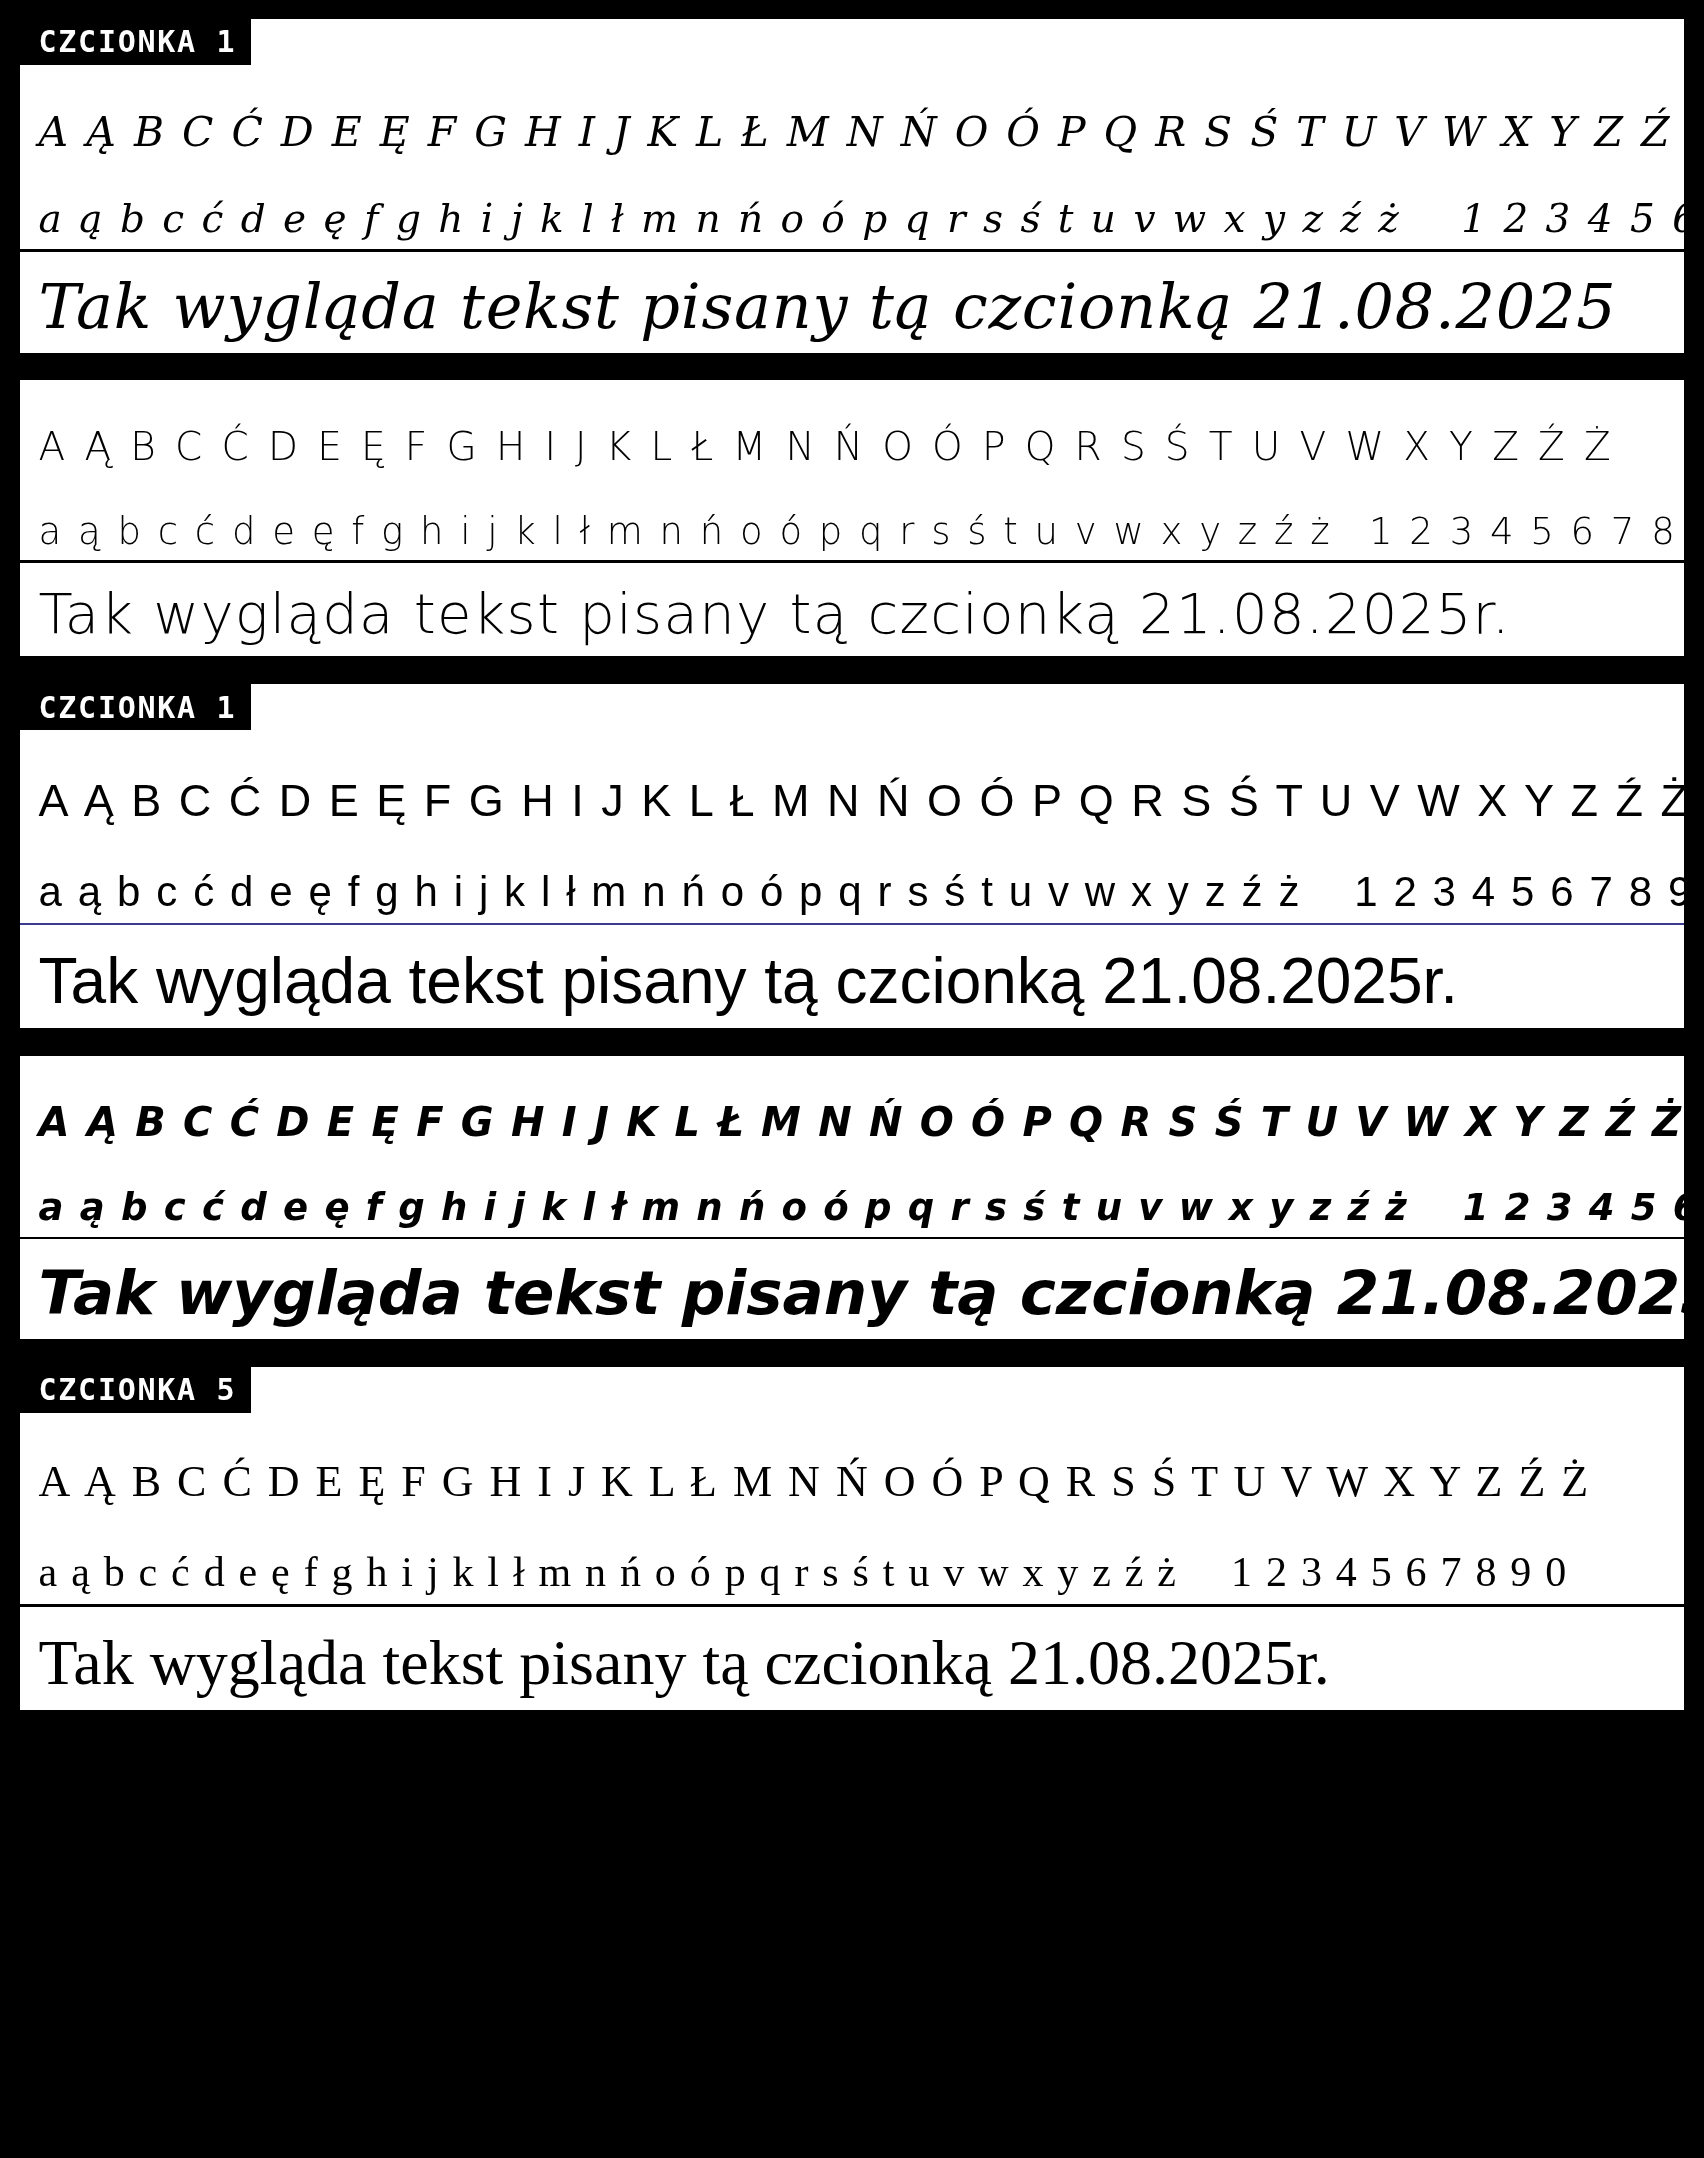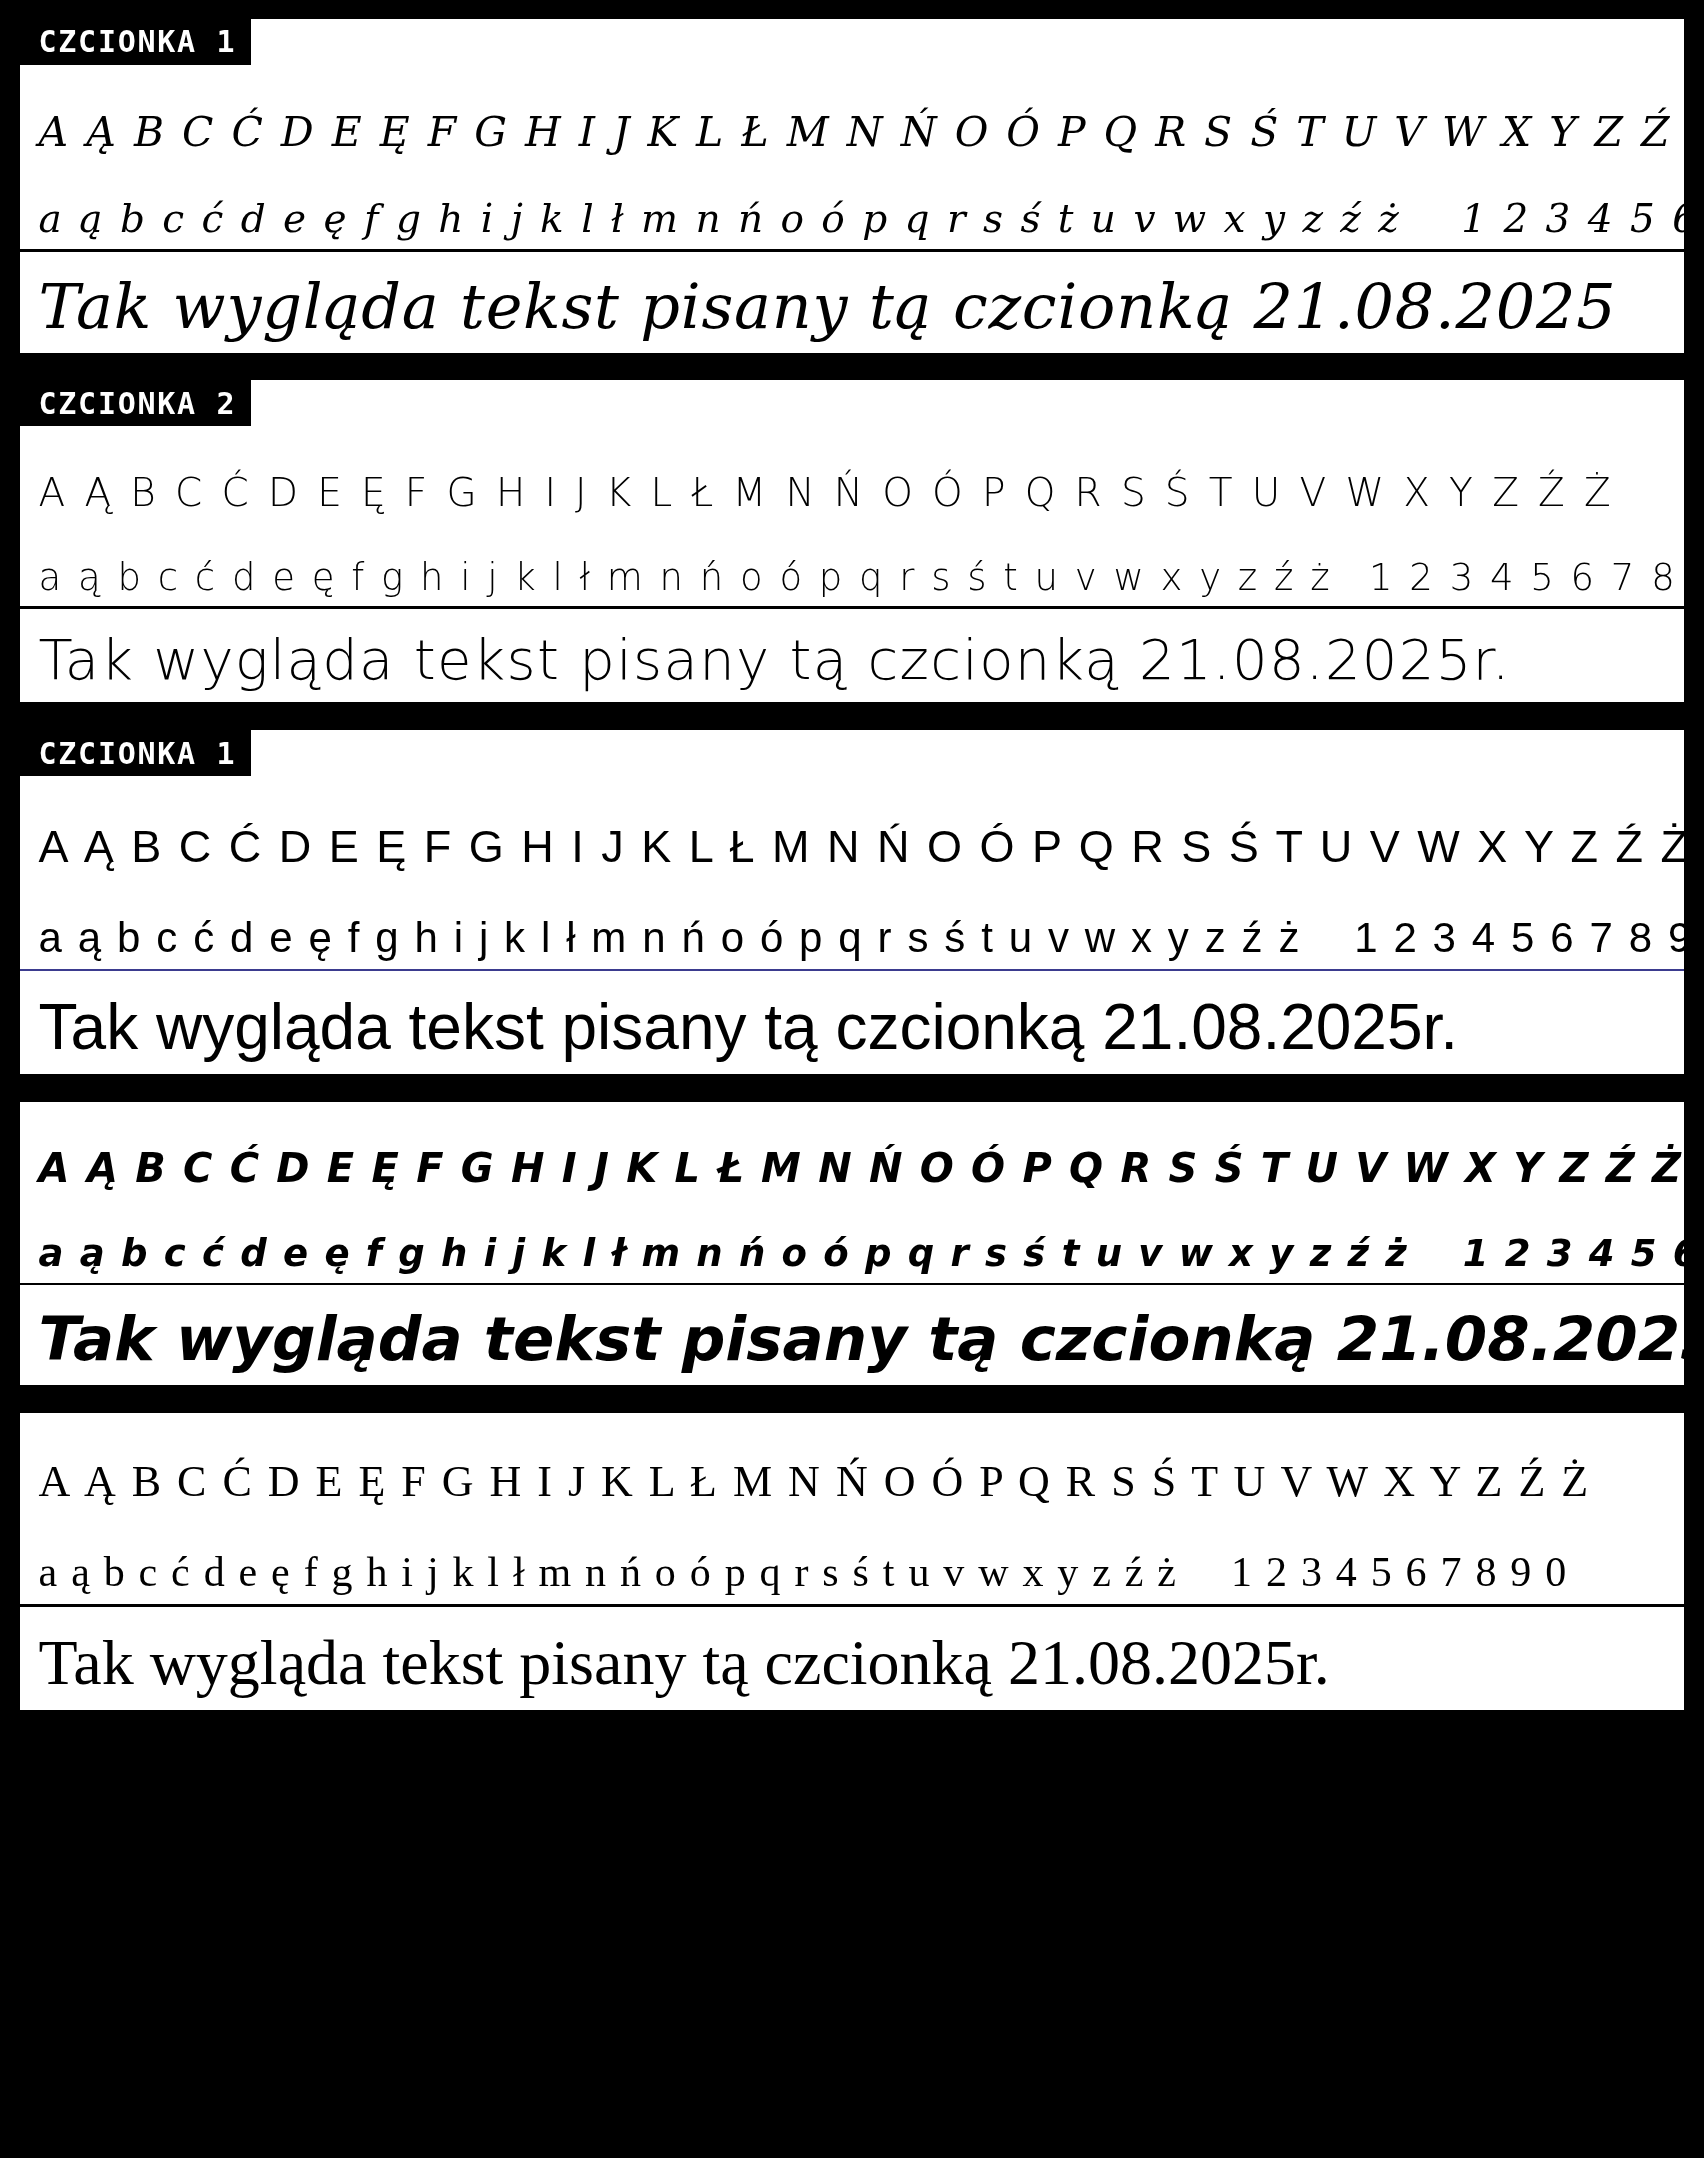--- a/index.html
+++ b/index.html
@@ -176,24 +176,20 @@
         <span>1 2 3 4 5 6 7 8 9 0</span>
       </div>
     </div>
     <div class="divider"></div>
     <div class="sample-panel">
       <div class="sample-line">Tak wygląda tekst pisany tą czcionką 21.08.2025</div>
     </div>
   </div>
 
   <div class="font-block f2">
-    <div class="label-row">
-      <div class="label-tag">CZCIONKA 2</div>
-      <div class="label-fill"></div>
-    </div>
     <div class="alpha-panel">
       <div class="alpha-line upper">A Ą B C Ć D E Ę F G H I J K L Ł M N Ń O Ó P Q R S Ś T U V W X Y Z Ź Ż</div>
       <div class="alpha-line lower">
         <span>a ą b c ć d e ę f g h i j k l ł m n ń o ó p q r s ś t u v w x y z ź ż</span>
         <span style="display:inline-block;width:8.4px"></span>
         <span>1 2 3 4 5 6 7 8 9 0</span>
       </div>
     </div>
     <div class="divider"></div>
     <div class="sample-panel">
@@ -229,20 +225,24 @@
         <span>1 2 3 4 5 6 7 8 9 0</span>
       </div>
     </div>
     <div class="divider"></div>
     <div class="sample-panel">
       <div class="sample-line">Tak wygląda tekst pisany tą czcionką 21.08.2025r.</div>
     </div>
   </div>
 
   <div class="font-block f5">
+    <div class="label-row">
+      <div class="label-tag">CZCIONKA 5</div>
+      <div class="label-fill"></div>
+    </div>
     <div class="alpha-panel">
       <div class="alpha-line upper">A Ą B C Ć D E Ę F G H I J K L Ł M N Ń O Ó P Q R S Ś T U V W X Y Z Ź Ż</div>
       <div class="alpha-line lower">
         <span>a ą b c ć d e ę f g h i j k l ł m n ń o ó p q r s ś t u v w x y z ź ż</span>
         <span style="display:inline-block;width:29px"></span>
         <span>1 2 3 4 5 6 7 8 9 0</span>
       </div>
     </div>
     <div class="divider"></div>
     <div class="sample-panel">

